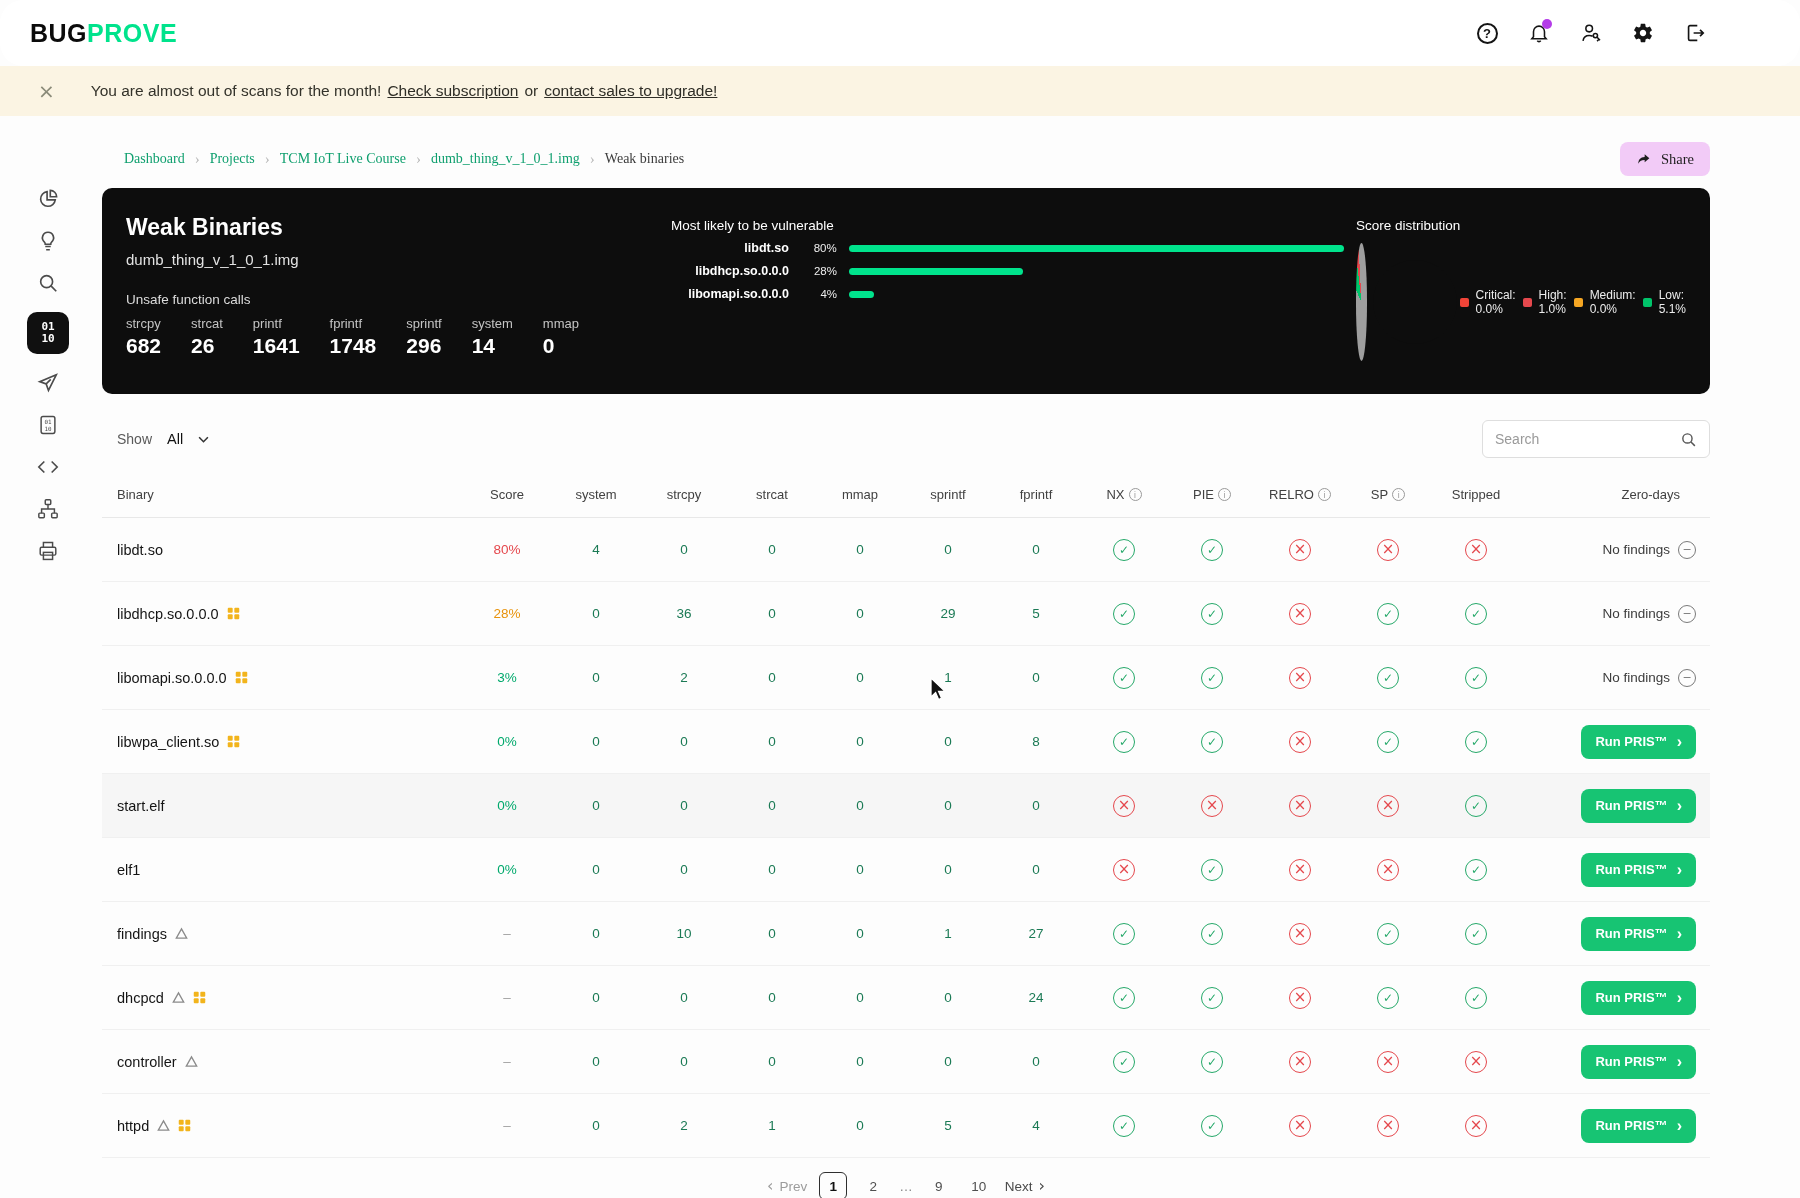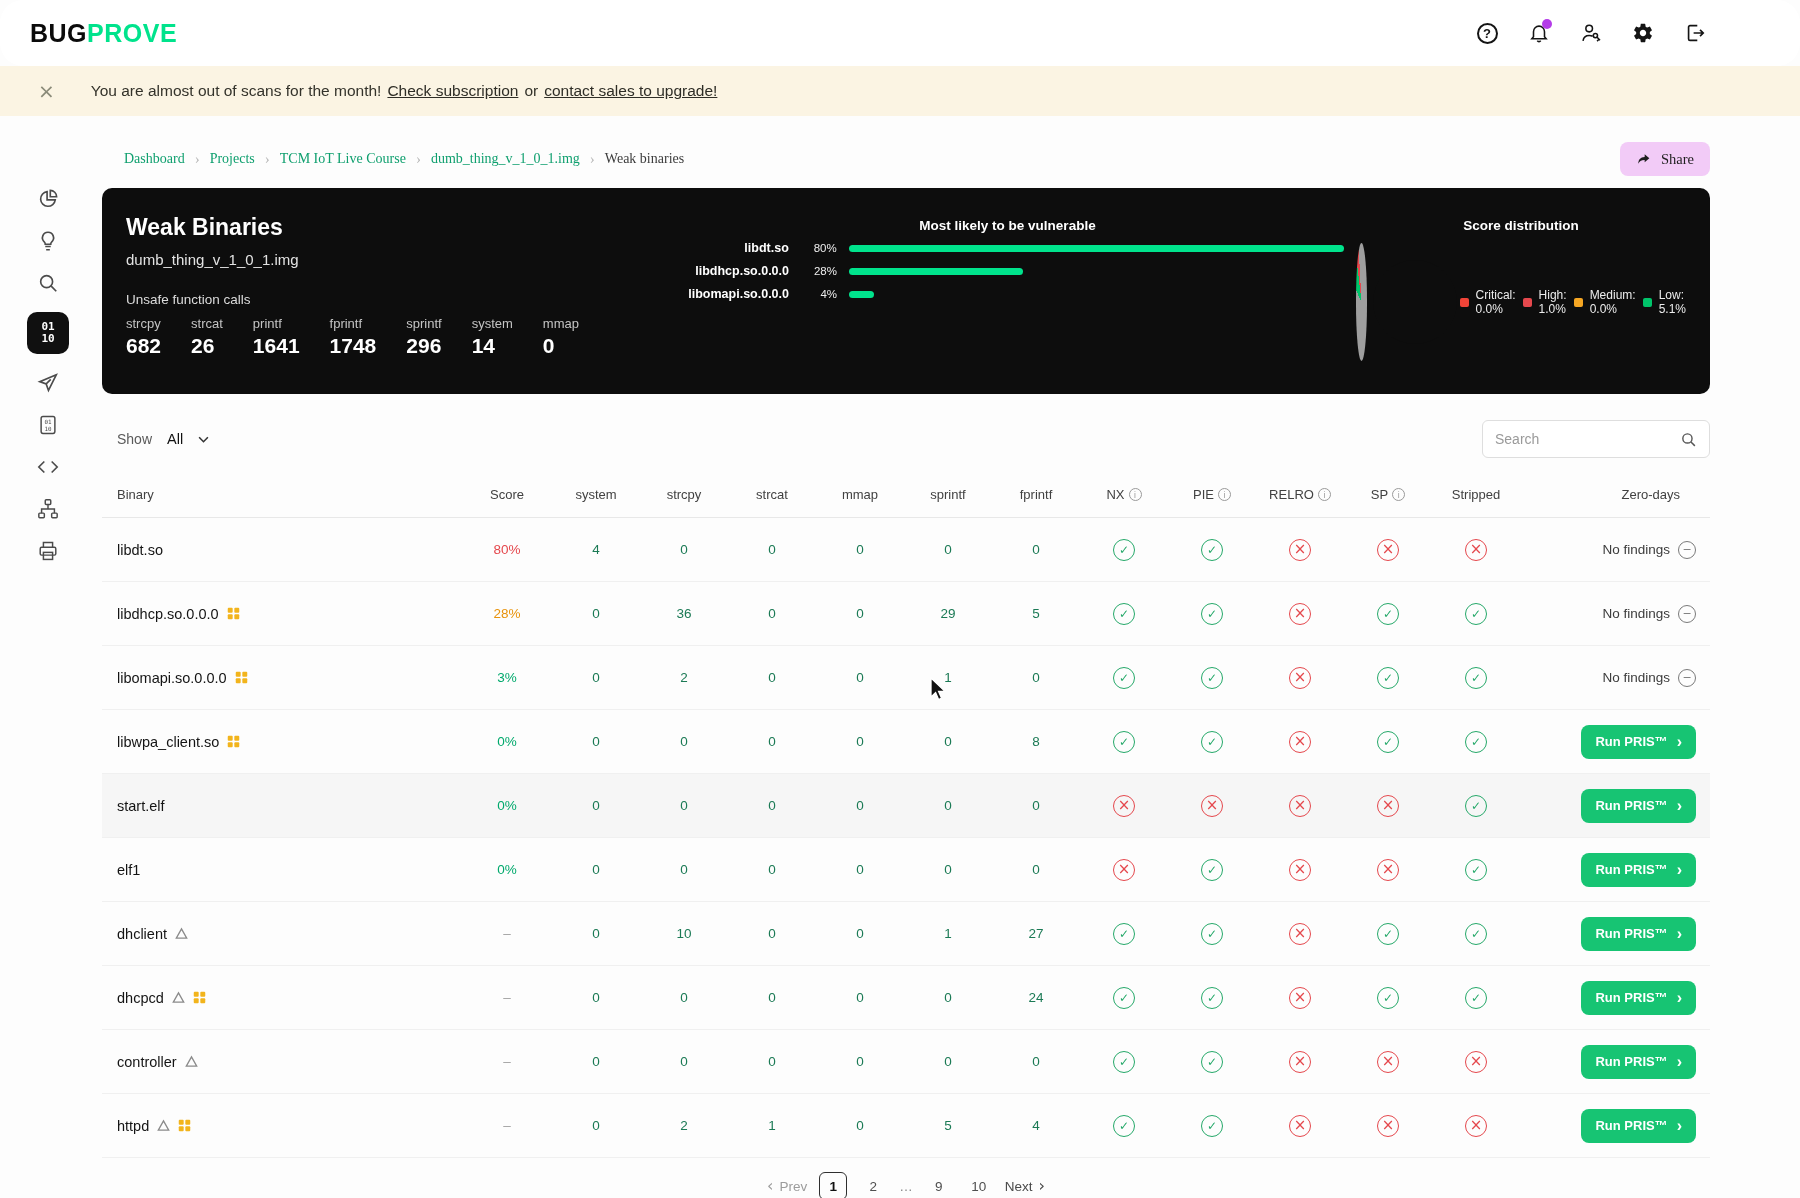--- a/index.html
+++ b/index.html
@@ -42,21 +42,21 @@
   
   .hero { margin-top:12px; height:206px; background:#0D0D0D; border-radius:10px; color:#fff; padding:26px 24px 24px 24px; display:flex; }
   .hero-left { width:545px; }
   .hero-left h1 { font-size:23px; font-weight:bold; }
   .hero-sub { font-size:15px; color:#E3E3E3; margin-top:10px; }
   .unsafe-title { font-size:13.5px; color:#DCDCDC; margin-top:24px; }
   .stats { display:flex; gap:30px; margin-top:9px; }
   .stat-label { font-size:13px; color:#C4C4C4; }
   .stat-value { font-size:21px; font-weight:bold; margin-top:3px; }
   .hero-mid { width:673px; padding-top:4px; }
-  .mid-title { font-size:13.5px; font-weight:bold;text-align:center; }
+  .mid-title { font-size:13.5px; font-weight:normal; }
   .vuln-row { display:flex; align-items:center; margin-top:7px; height:16px; }
   .vuln-name { width:118px; text-align:right; font-size:12.5px; font-weight:bold; }
   .vuln-pct { width:40px; text-align:right; font-size:11.5px; margin-left:8px; color:#EDEDED; }
   .vuln-bar { height:7px; border-radius:4px; margin-left:12px; }
   .hero-right { margin-left:auto; width:330px; padding-top:4px; }
   .dist-flex { display:flex; margin-top:10px; }
   .donut { width:118px; height:118px; border-radius:50%; position:relative; }
   .donut::after { content:""; position:absolute; left:17px; top:17px; width:84px; height:84px; border-radius:50%; background:#0D0D0D; }
   .legend { margin-left:26px; display:flex; justify-content:flex-start; gap:7px; }
   .legend-item { display:flex; align-items:center; gap:7px; font-size:12px; color:#EDEDED; }
@@ -558,21 +558,21 @@
             <div class="cell"><span class="ic ok">✓</span></div>
             <div class="zero-cell">
               <button class="run-btn">
                 <span>Run PRIS™</span>
                 <span class="run-chev">›</span>
               </button>
             </div>
      </div>
           <div class="row grid">
        <div class="c-bin-cell">
-              <span>dhclient</span>
+              <span>findings</span>
               <span class="badge">
                 <svg viewBox="0 0 14 14" width="13" height="13" fill="none" stroke="#8A8A8A" stroke-width="1.4">
                   <path d="M7 2L12.6 12H1.4L7 2z"></path>
                 </svg>
               </span>
             </div>
        <div class="cell tone-muted">–</div>
        <div class="cell num">0</div>
             <div class="cell num">10</div>
             <div class="cell num">0</div>

